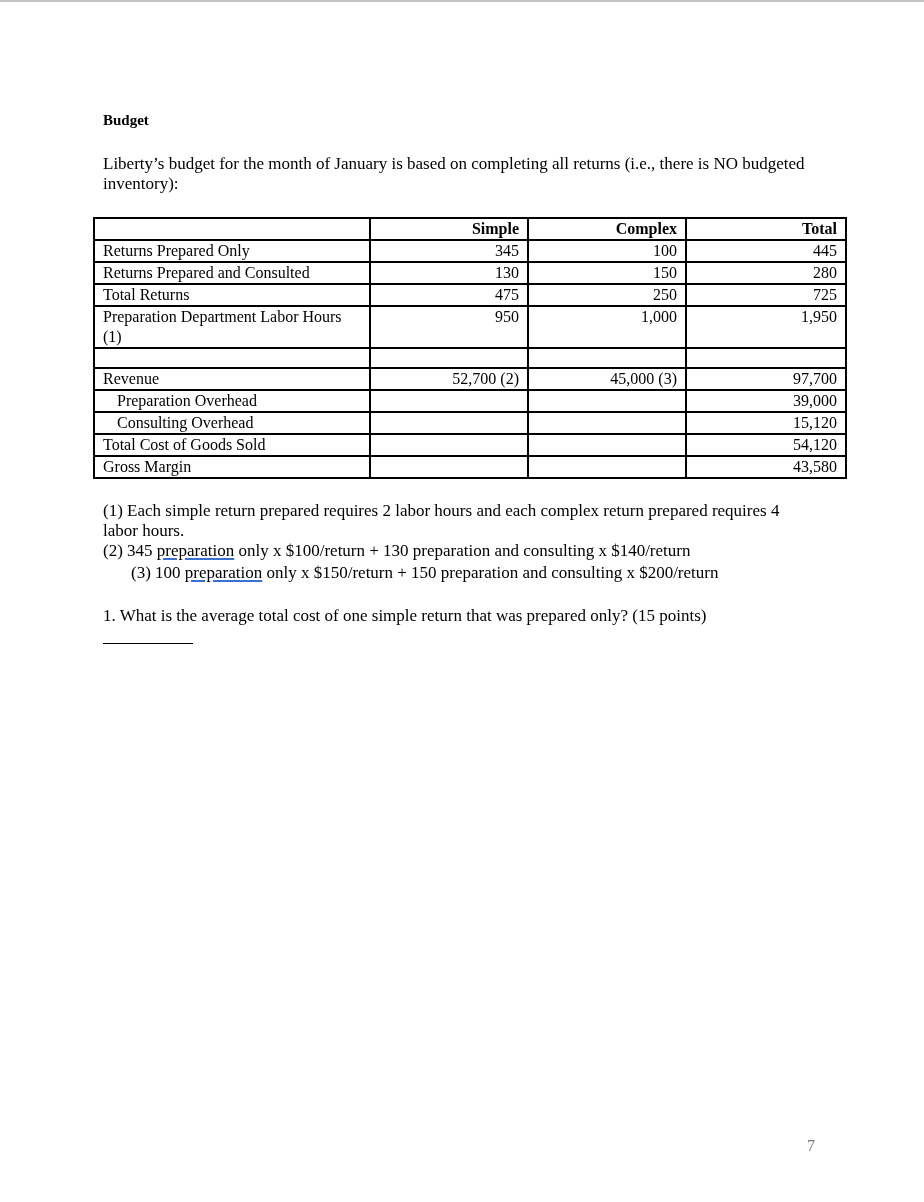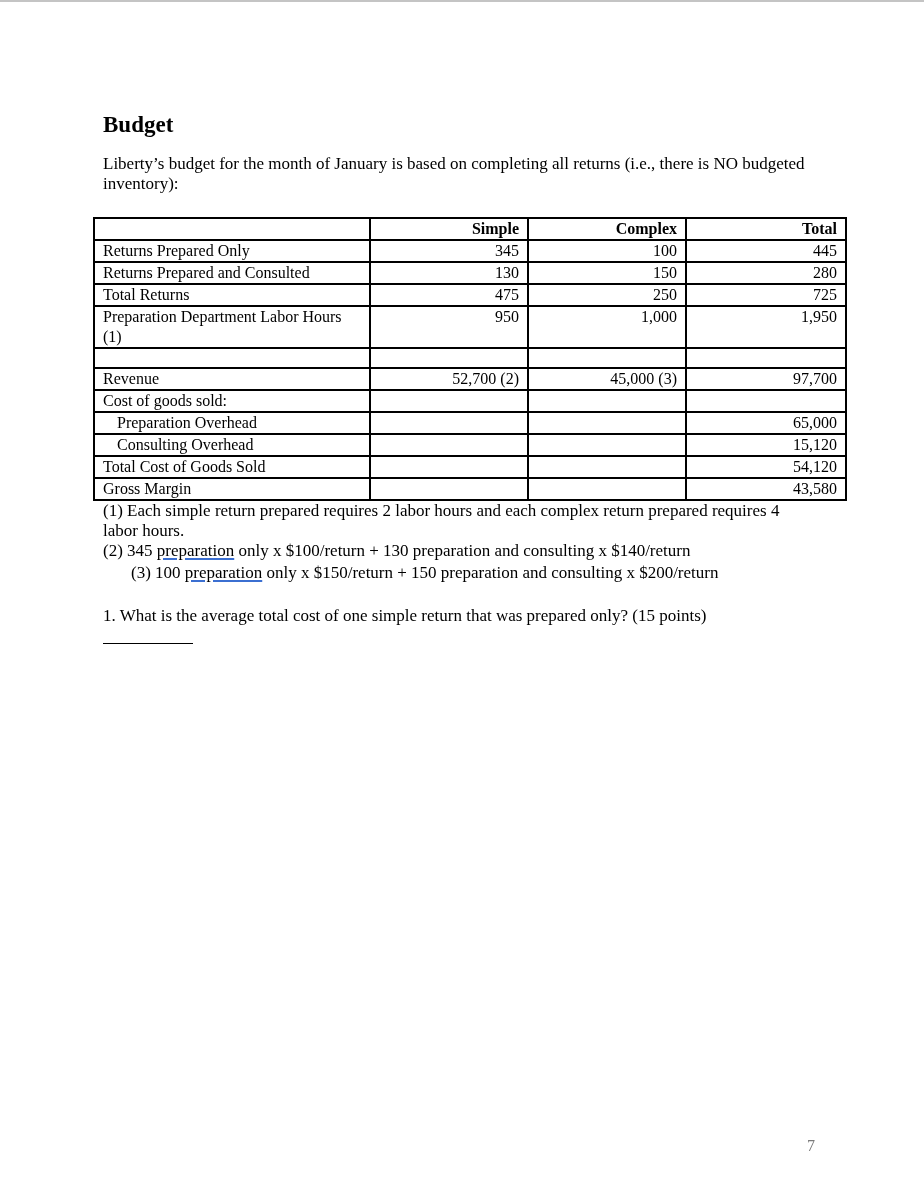--- a/index.html
+++ b/index.html
@@ -22,21 +22,21 @@
       background: #c4c4c4;
     }
     .page {
       position: absolute;
       left: 0; top: 0;
       width: 924px; height: 1202px;
     }
     .heading {
       position: absolute;
       left: 103px; top: 112px;
-      font-size: 23px;
+      font-size: 15px;
       font-weight: bold;
     }
     .intro {
       position: absolute;
       left: 103px; top: 154px;
       width: 720px;
       font-size: 17px;
       line-height: 20px;
     }
     table.budget {
@@ -157,30 +157,24 @@
       <td class="num"></td>
       <td class="num total"></td>
     </tr>
     <tr>
       <td class="label">Revenue</td>
       <td class="num">52,700 (2)</td>
       <td class="num">45,000 (3)</td>
       <td class="num total">97,700</td>
     </tr>
     <tr>
-      <td class="label">Cost of goods sold:</td>
-      <td class="num"></td>
-      <td class="num"></td>
-      <td class="num total"></td>
-    </tr>
-    <tr>
       <td class="label indent">Preparation Overhead</td>
       <td class="num"></td>
       <td class="num"></td>
-      <td class="num total">65,000</td>
+      <td class="num total">39,000</td>
     </tr>
     <tr>
       <td class="label indent">Consulting Overhead</td>
       <td class="num"></td>
       <td class="num"></td>
       <td class="num total">15,120</td>
     </tr>
     <tr>
       <td class="label">Total Cost of Goods Sold</td>
       <td class="num"></td>

